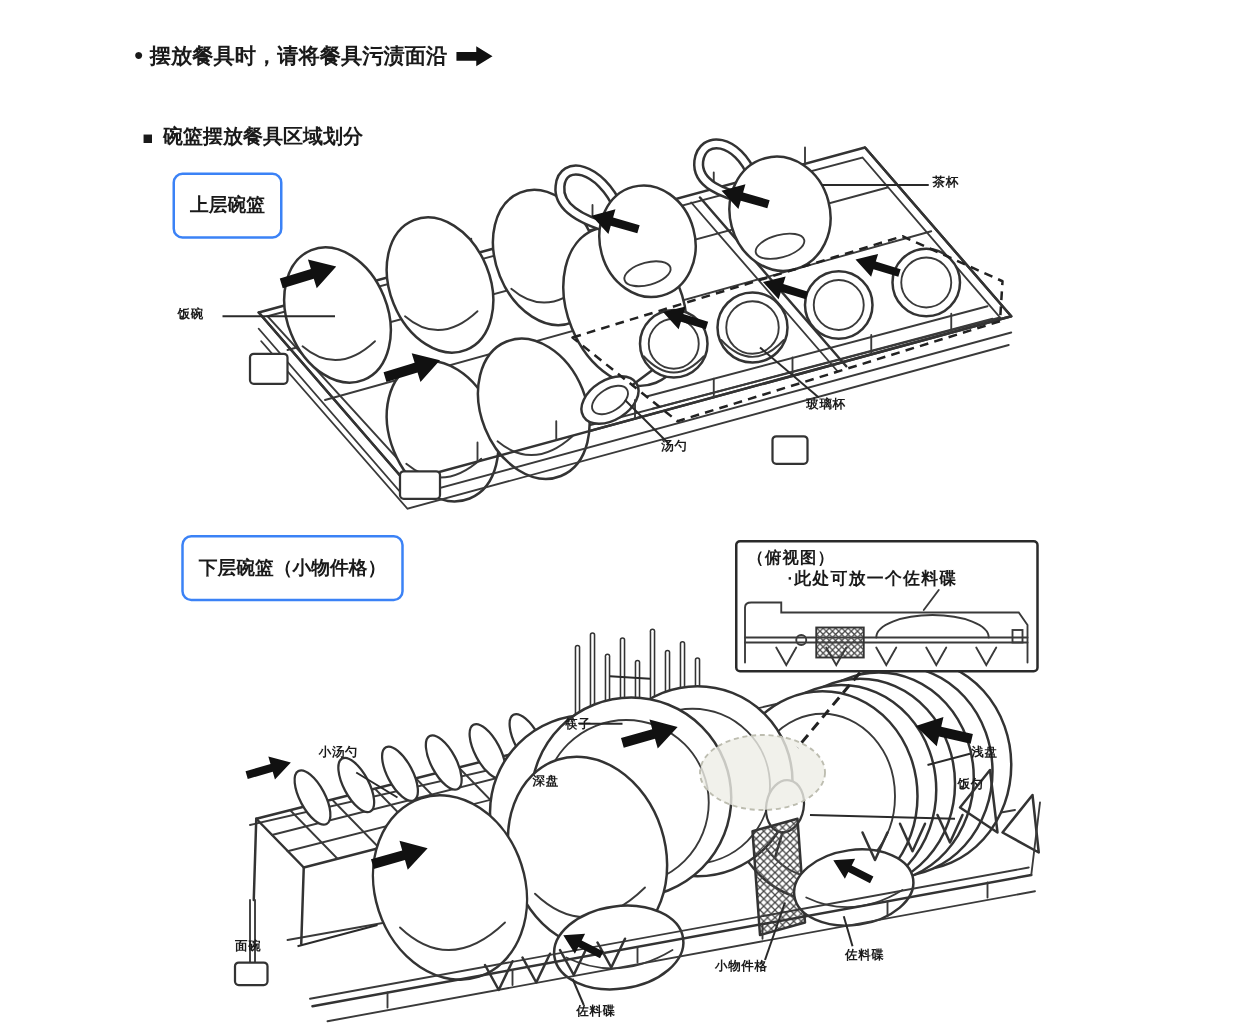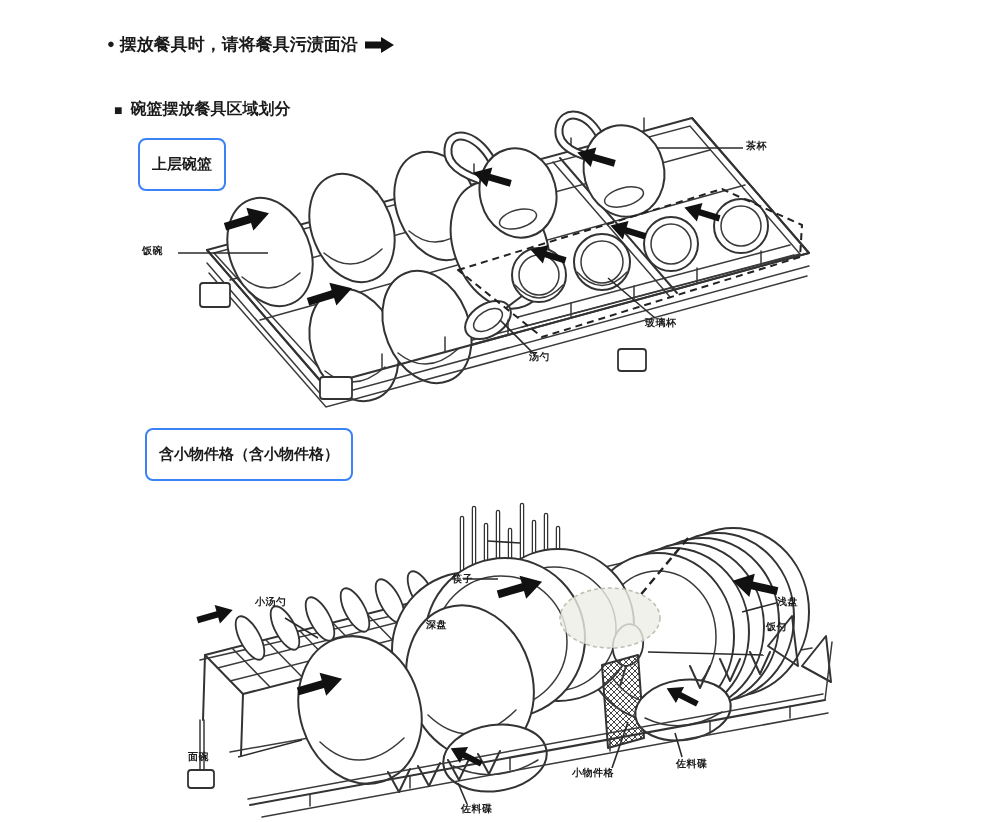--- a/index.html
+++ b/index.html
@@ -49,21 +49,21 @@
       <path class="arr" d="M0,5.5 L16,5.5 L16,1 L29,9 L16,17 L16,12.5 L0,12.5 Z"></path>
     </svg>
   </div>
 
   <div class="section-header">
     <span class="marker">■</span>
     <span>碗篮摆放餐具区域划分</span>
   </div>
 
   <div class="tag-box upper-tag">上层碗篮</div>
-  <div class="tag-box lower-tag">含小物件格（含小物件格）</div>
+  <div class="tag-box lower-tag">下层碗篮（小物件格）</div>
 
   <svg class="diagram upper-diagram" width="690" height="305" viewBox="0 0 690 305">
     <defs>
       <path id="arrU" d="M0,8 L26,8 L26,0 L46,12 L26,24 L26,16 L0,16 Z"></path>
     </defs>
 
     <g>
       <path class="d" d="M57,145 L542,13 L659,148 L174,280 Z"></path>
       <path class="t" d="M64,148 L540,21 L650,149 L178,273 Z"></path>
       <path class="t" d="M80,175 L560,45"></path>
@@ -142,20 +142,40 @@
     </g>
 
     <g>
       <line class="lead" x1="28" y1="148" x2="118" y2="148"></line>
       <line class="lead" x1="507" y1="43" x2="593" y2="43"></line>
       <line class="lead" x1="458" y1="173" x2="505" y2="213"></line>
       <line class="lead" x1="350" y1="215" x2="385" y2="250"></line>
     </g>
   </svg>
 
+  <div class="inset-box">
+    <div class="inset-title">（俯视图）</div>
+    <div class="inset-note">·此处可放一个佐料碟</div>
+    <svg class="inset-svg" width="237" height="66" viewBox="0 0 237 66">
+      <defs>
+        <pattern id="meshI" width="5" height="5" patternUnits="userSpaceOnUse">
+          <path d="M0,5 L5,0 M0,0 L5,5" stroke="#444" stroke-width="1" fill="none"></path>
+        </pattern>
+      </defs>
+      <path class="t" d="M5,60 L5,16 Q5,12 10,12 L34,12 L34,20 L224,20 L231,30 L231,60"></path>
+      <line class="t" x1="5" y1="40" x2="231" y2="40"></line>
+      <line class="t" x1="5" y1="44" x2="231" y2="44"></line>
+      <path class="t" d="M110,40 A45 18 0 0 1 200,40"></path>
+      <rect x="62" y="32" width="38" height="24" fill="url(#meshI)" stroke="#333" stroke-width="1.5"></rect>
+      <line class="t" x1="160" y1="2" x2="148" y2="18"></line>
+      <path class="t" d="M30,48 L38,62 L46,48 M70,48 L78,62 L86,48 M110,48 L118,62 L126,48 M150,48 L158,62 L166,48 M190,48 L198,62 L206,48"></path>
+      <rect class="t" x="219" y="34" width="8" height="10"></rect>
+      <circle class="t" cx="50" cy="42" r="4"></circle>
+    </svg>
+  </div>
 
   <svg class="diagram lower-diagram" width="670" height="352" viewBox="0 0 670 352">
     <defs>
       <path id="arrL" d="M0,8 L26,8 L26,0 L46,12 L26,24 L26,16 L0,16 Z"></path>
       <pattern id="meshL" width="6" height="6" patternUnits="userSpaceOnUse">
         <path d="M0,6 L6,0 M0,0 L6,6" stroke="#444" stroke-width="1" fill="none"></path>
       </pattern>
     </defs>
 
     <g>

